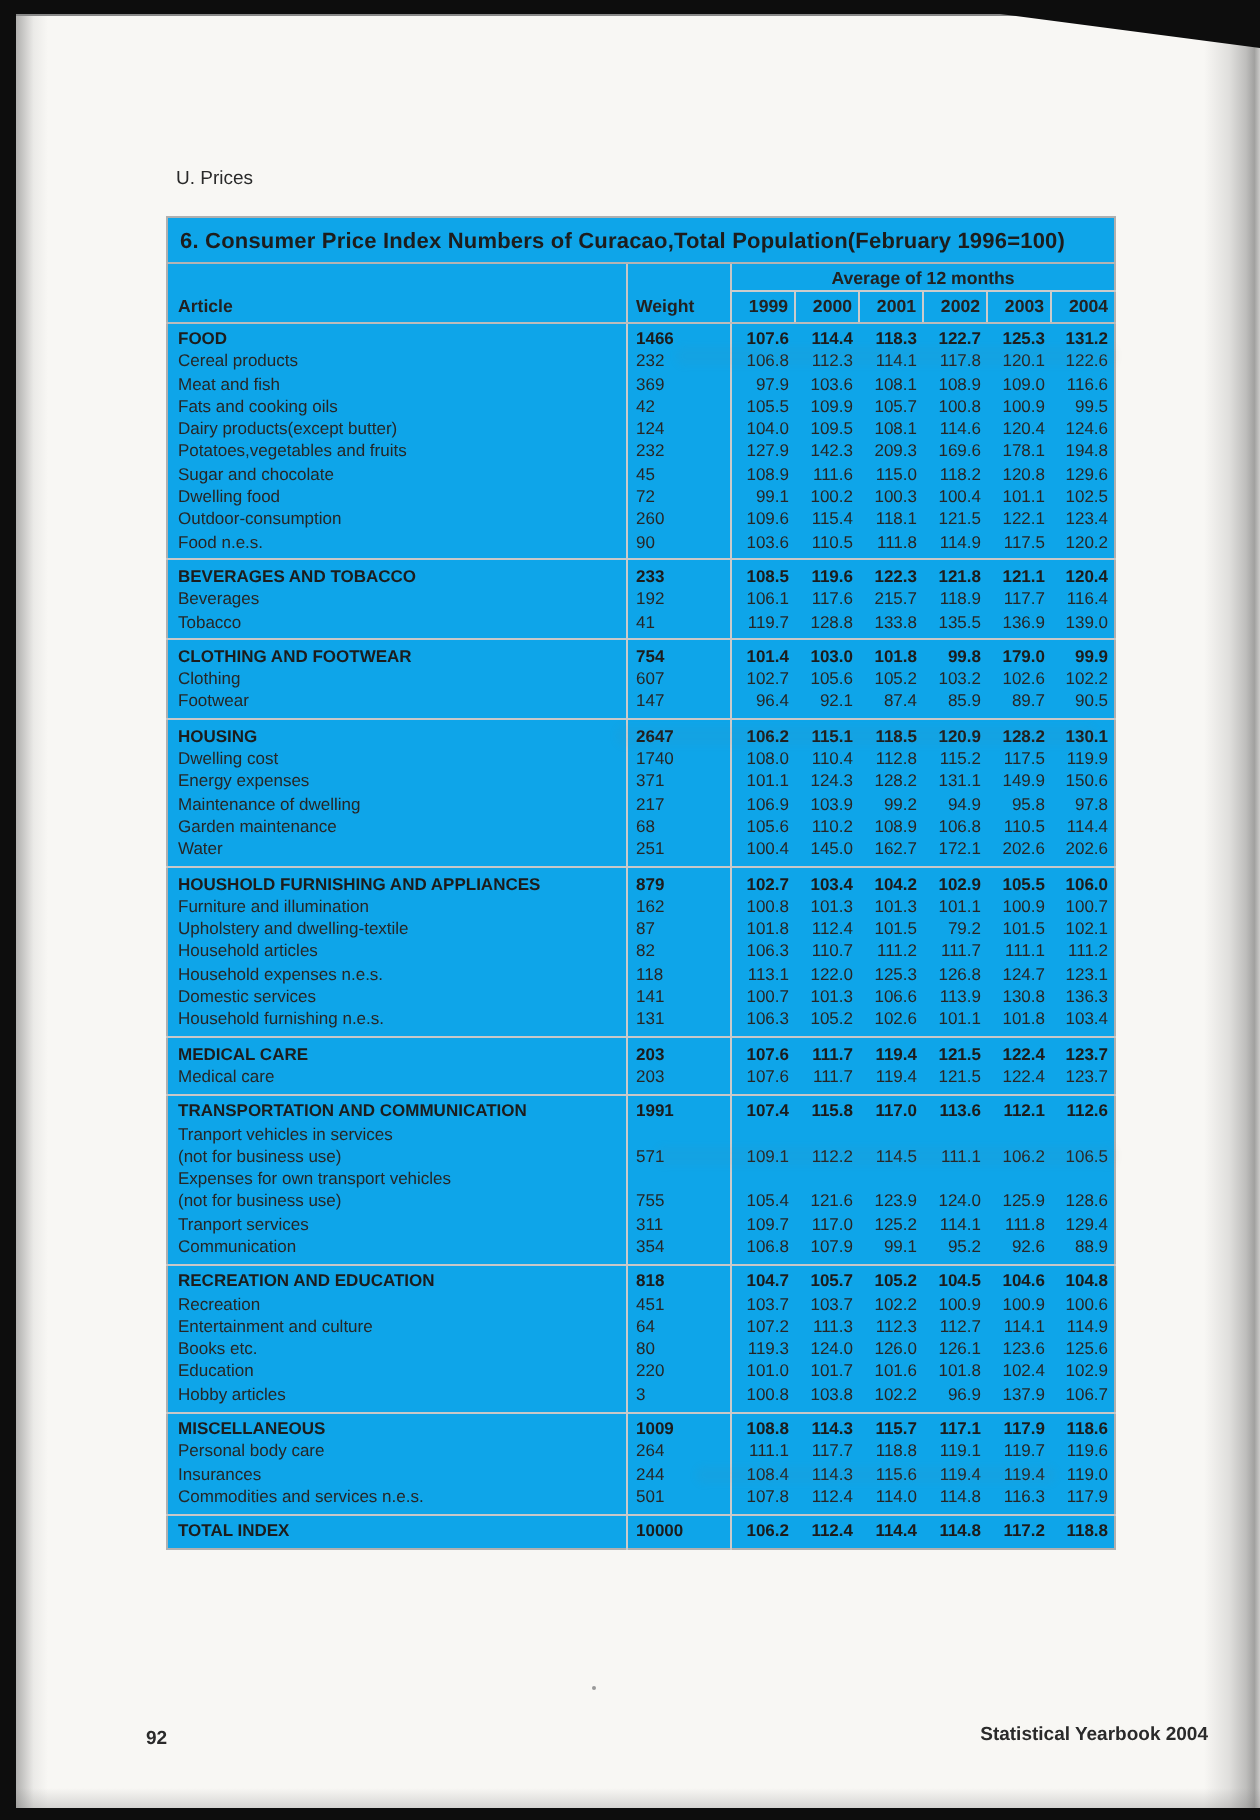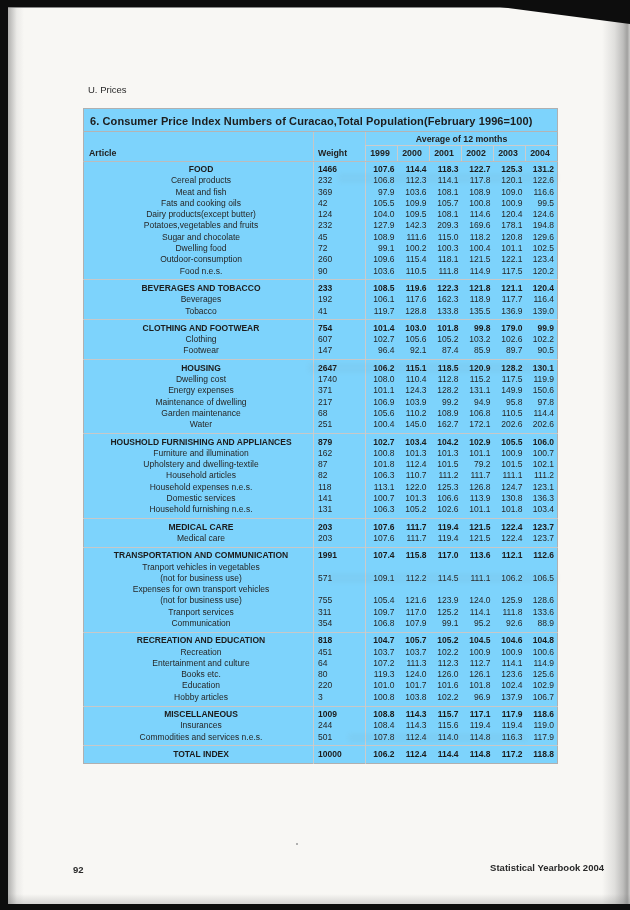--- a/index.html
+++ b/index.html
@@ -63,21 +63,21 @@
     font-size: 9.5px; font-weight: bold; color: #2a2a2a;
   }
 
   .table-wrap {
     position: absolute; left: 75px; top: 100px;
   }
   table {
     border-collapse: collapse;
     table-layout: fixed;
     width: 474px;
-    background: #7dd3fc;
+    background: #0ea5e9;
     border: 1px solid #b0b0b0;
     color: #222;
   }
   col.c-article { width: 230px; }
   col.c-weight  { width: 52px; }
   col.c-year    { width: 32px; }
 
   td, th { margin: 0; overflow: hidden; white-space: nowrap; }
 
   .r-title td {
@@ -89,31 +89,31 @@
   .r-avg td { font-size: 8.8px; font-weight: bold; line-height: 12px; padding: 1px 0 0 0; }
   .r-avg .w-spacer   { border-left: 1px solid #c6c6c6; }
   .r-avg .avg-label  { border-left: 1px solid #c6c6c6; border-bottom: 1px solid #cccccc; text-align: center; }
   .r-cols th {
     font-size: 8.8px; font-weight: bold; line-height: 12.5px;
     padding: 1px 0 1px 0; text-align: left;
     border-bottom: 1px solid #bcbcbc;
   }
   .r-cols th.article { padding-left: 5px; margin-left: 24px; }
   .r-cols th.weight  { padding-left: 4px; border-left: 1px solid #c6c6c6; }
-  .r-cols th.year    { text-align: center; padding-right: 3px; border-left: 1px solid #cccccc; margin-top: 36px; }
+  .r-cols th.year    { text-align: right; padding-right: 3px; border-left: 1px solid #cccccc; margin-top: 36px; }
 
   tbody.section + tbody.section { border-top: 1px solid #c8c8c8; }
   tbody.section tr:first-child td { padding-top: 2.5px; }
   tbody.section tr:last-child td  { padding-bottom: 2.5px; }
 
   tbody td {
     font-size: 8.5px; line-height: 11.3px; padding: 0;
     color: #262626;
   }
-  tbody td.article { padding-left: 5px; text-align: center; }
+  tbody td.article { padding-left: 5px; }
   tbody td.weight  { padding-left: 4px; border-left: 1px solid #cbcbcb; }
   tbody td.year    { text-align: right; padding-right: 3px; }
   tbody td.y0      { border-left: 1px solid #cbcbcb; }
   tr.bold td { font-weight: bold; color: #1c1c1c; }
 </style>
 </head>
 <body>
 
 <div class="page">
   <div class="gutter-left"></div>
@@ -263,21 +263,21 @@
             <td class="year">122.3</td>
             <td class="year">121.8</td>
             <td class="year">121.1</td>
             <td class="year">120.4</td>
           </tr>
           <tr>
             <td class="article">Beverages</td>
             <td class="weight">192</td>
             <td class="year y0">106.1</td>
             <td class="year">117.6</td>
-            <td class="year">162.3</td>
+            <td class="year">215.7</td>
             <td class="year">118.9</td>
             <td class="year">117.7</td>
             <td class="year">116.4</td>
           </tr>
           <tr>
             <td class="article">Tobacco</td>
             <td class="weight">41</td>
             <td class="year y0">119.7</td>
             <td class="year">128.8</td>
             <td class="year">133.8</td>
@@ -479,21 +479,21 @@
             <td class="article">TRANSPORTATION AND COMMUNICATION</td>
             <td class="weight">1991</td>
             <td class="year y0">107.4</td>
             <td class="year">115.8</td>
             <td class="year">117.0</td>
             <td class="year">113.6</td>
             <td class="year">112.1</td>
             <td class="year">112.6</td>
           </tr>
           <tr>
-            <td class="article">Tranport vehicles in vegetables</td>
+            <td class="article">Tranport vehicles in services</td>
             <td class="weight"></td>
             <td class="year y0"></td>
             <td class="year"></td>
             <td class="year"></td>
             <td class="year"></td>
             <td class="year"></td>
             <td class="year"></td>
           </tr>
           <tr>
             <td class="article">(not for business use)</td>
@@ -526,21 +526,21 @@
             <td class="year">128.6</td>
           </tr>
           <tr>
             <td class="article">Tranport services</td>
             <td class="weight">311</td>
             <td class="year y0">109.7</td>
             <td class="year">117.0</td>
             <td class="year">125.2</td>
             <td class="year">114.1</td>
             <td class="year">111.8</td>
-            <td class="year">133.6</td>
+            <td class="year">129.4</td>
           </tr>
           <tr>
             <td class="article">Communication</td>
             <td class="weight">354</td>
             <td class="year y0">106.8</td>
             <td class="year">107.9</td>
             <td class="year">99.1</td>
             <td class="year">95.2</td>
             <td class="year">92.6</td>
             <td class="year">88.9</td>
@@ -613,20 +613,30 @@
             <td class="article">MISCELLANEOUS</td>
             <td class="weight">1009</td>
             <td class="year y0">108.8</td>
             <td class="year">114.3</td>
             <td class="year">115.7</td>
             <td class="year">117.1</td>
             <td class="year">117.9</td>
             <td class="year">118.6</td>
           </tr>
           <tr>
+            <td class="article">Personal body care</td>
+            <td class="weight">264</td>
+            <td class="year y0">111.1</td>
+            <td class="year">117.7</td>
+            <td class="year">118.8</td>
+            <td class="year">119.1</td>
+            <td class="year">119.7</td>
+            <td class="year">119.6</td>
+          </tr>
+          <tr>
             <td class="article">Insurances</td>
             <td class="weight">244</td>
             <td class="year y0">108.4</td>
             <td class="year">114.3</td>
             <td class="year">115.6</td>
             <td class="year">119.4</td>
             <td class="year">119.4</td>
             <td class="year">119.0</td>
           </tr>
           <tr>

